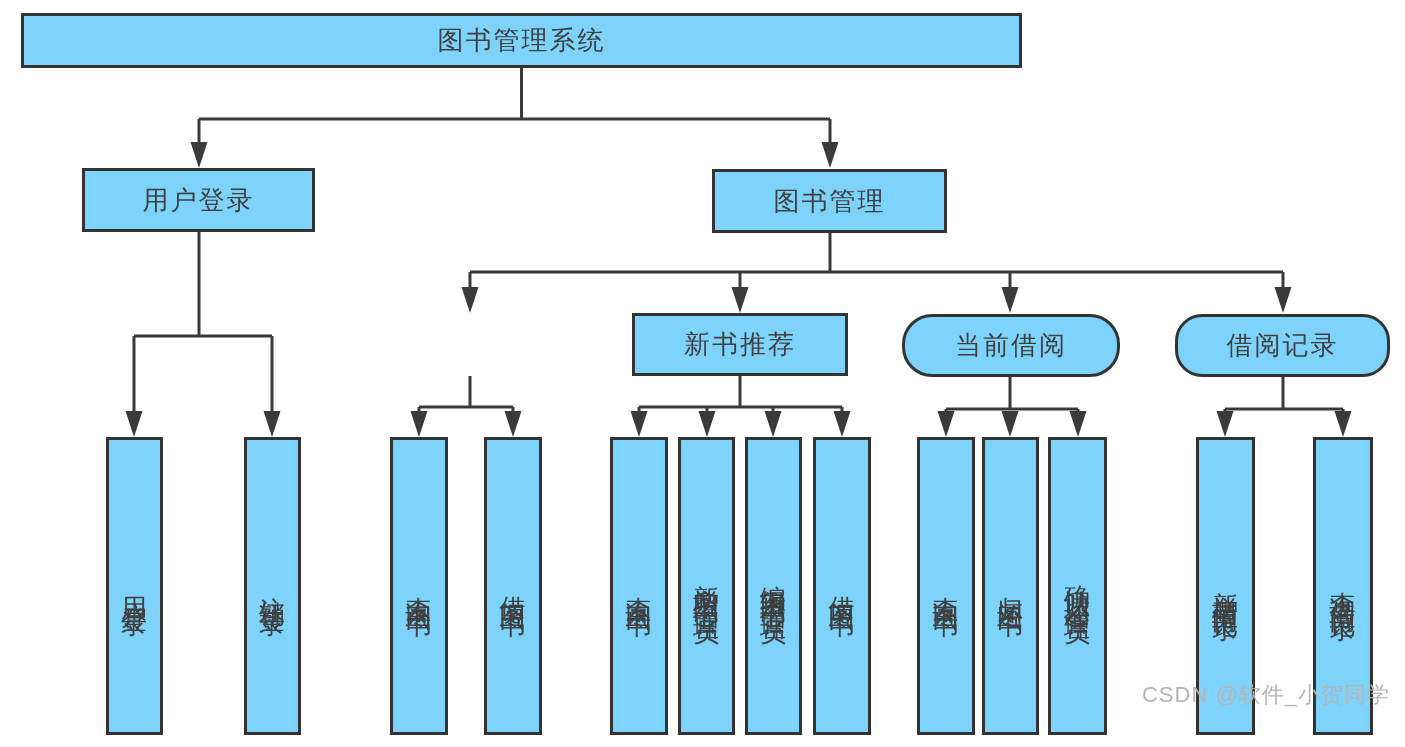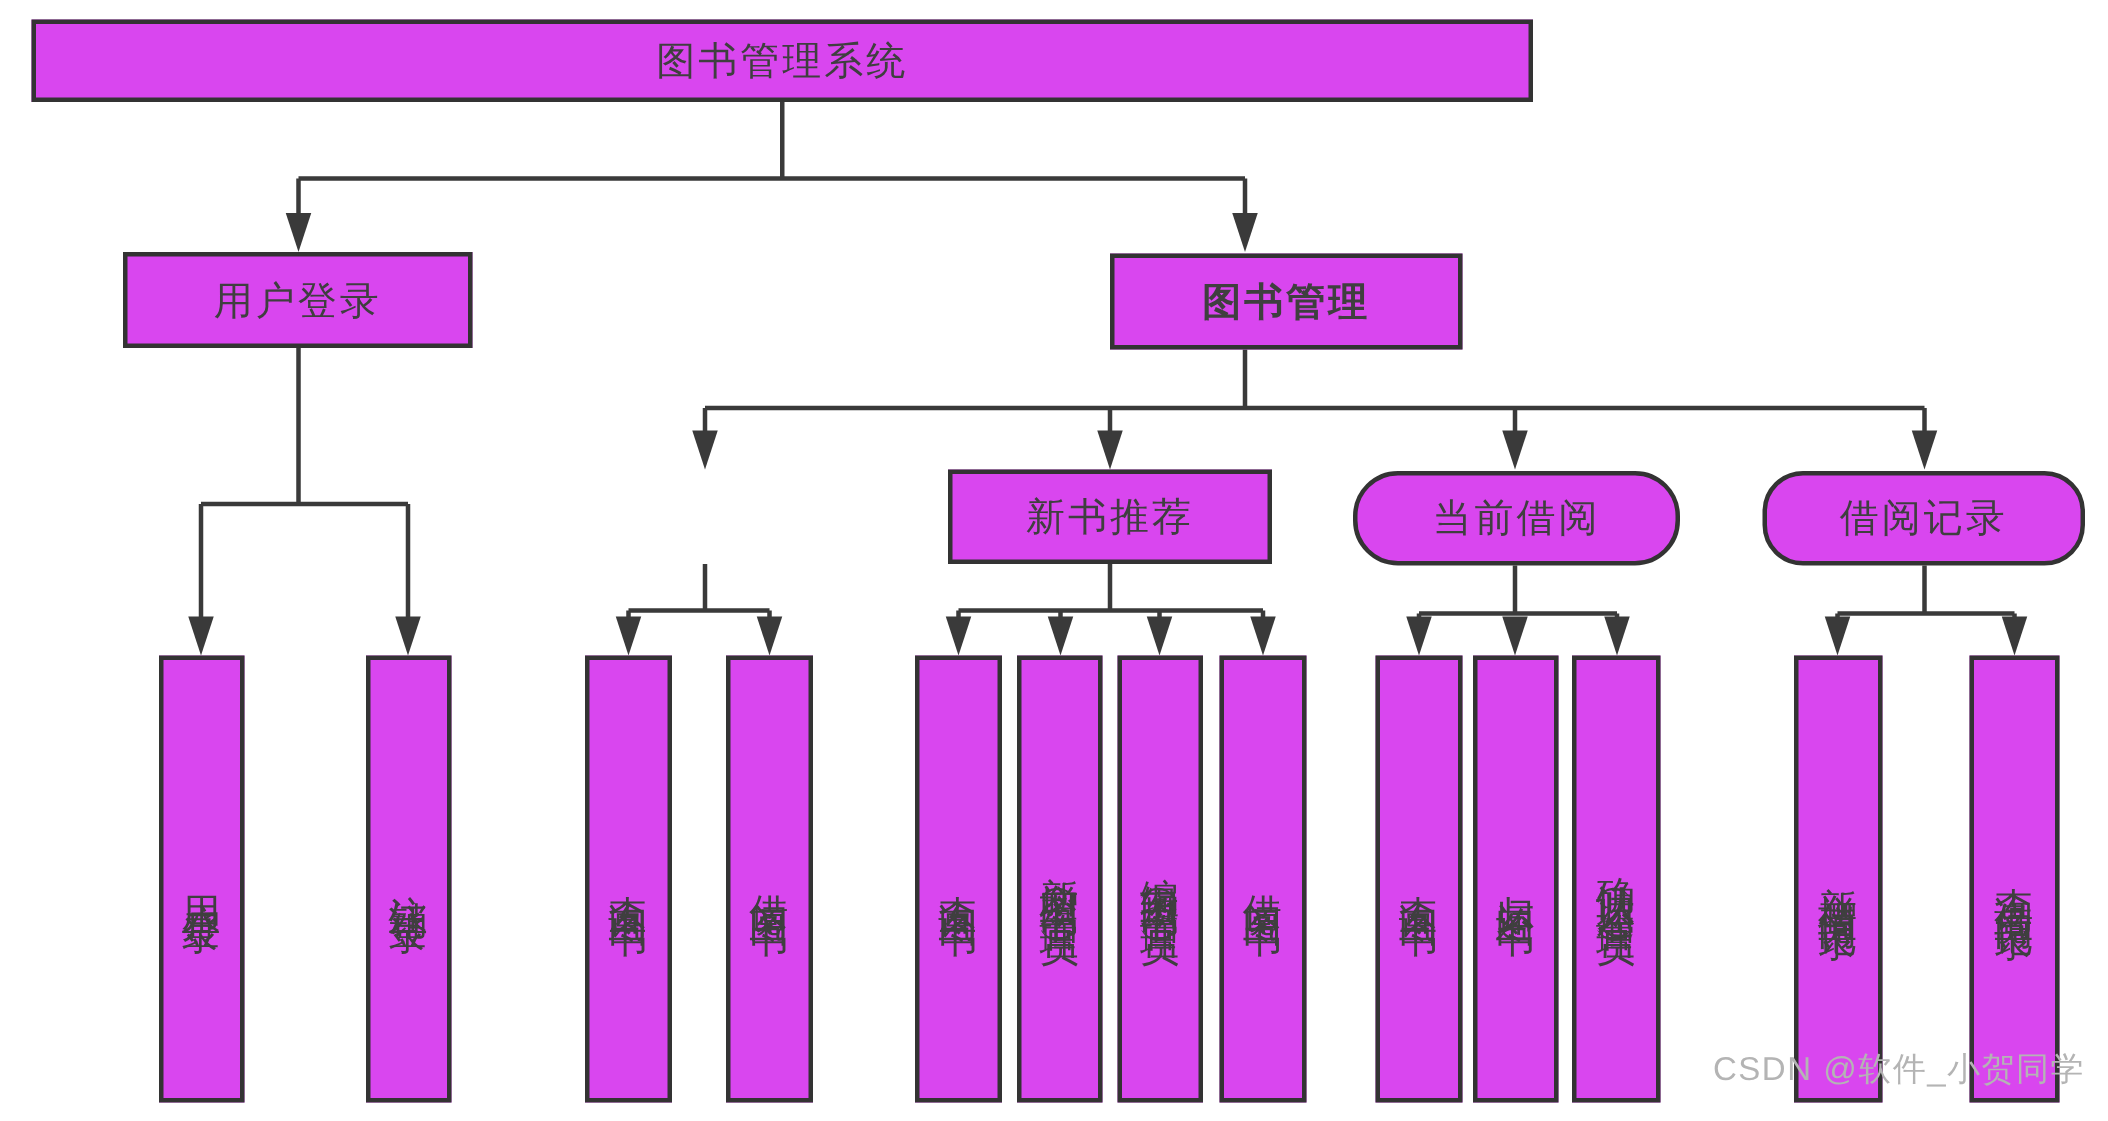--- a/index.html
+++ b/index.html
@@ -5,21 +5,21 @@
   html,body{margin:0;padding:0;background:#fff;}
   #canvas{
     position:relative;
     width:1405px;height:747px;
     background:#fff;
     overflow:hidden;
     font-family:"Liberation Sans","DejaVu Sans",sans-serif;
   }
   .box{
     position:absolute;
-    background:#d946ef;
+    background:#7dd3fc;
     border:3px solid #333333;
     box-sizing:border-box;
     display:flex;
     align-items:center;
     justify-content:center;
     color:#3f3f3f;
   }
   .h-label{
     font-size:26px;
     letter-spacing:2px;
@@ -49,21 +49,21 @@
     stroke-width:3;
     fill:none;
   }
   #wires polygon{
     fill:#3a3a3a;
     stroke:none;
   }
   .watermark{
     position:absolute;
     right:15px;
-    top:698px;
+    top:680px;
     font-size:22px;
     letter-spacing:1px;
     color:#b4b4b4;
     white-space:nowrap;
     z-index:10;
   }
 </style>
 </head>
 <body>
 
@@ -105,21 +105,21 @@
     <polygon points="1334.5,411 1351.5,411 1343,437"></polygon>
   </svg>
 
   <div class="box" style="left:21px;top:13px;width:1001px;height:55px;">
     <span class="h-label">图书管理系统</span>
   </div>
 
   <div class="box" style="left:82px;top:168px;width:233px;height:64px;">
     <span class="h-label">用户登录</span>
   </div>
-  <div class="box" style="left:740px;top:169px;width:235px;height:64px;font-weight:bold;">
+  <div class="box" style="left:712px;top:169px;width:235px;height:64px;">
     <span class="h-label">图书管理</span>
   </div>
 
   <div class="box" style="left:632px;top:313px;width:216px;height:63px;">
     <span class="h-label">新书推荐</span>
   </div>
   <div class="box" style="left:902px;top:314px;width:218px;height:63px;border-radius:30px;">
     <span class="h-label">当前借阅</span>
   </div>
   <div class="box" style="left:1175px;top:314px;width:215px;height:63px;border-radius:27px;">

